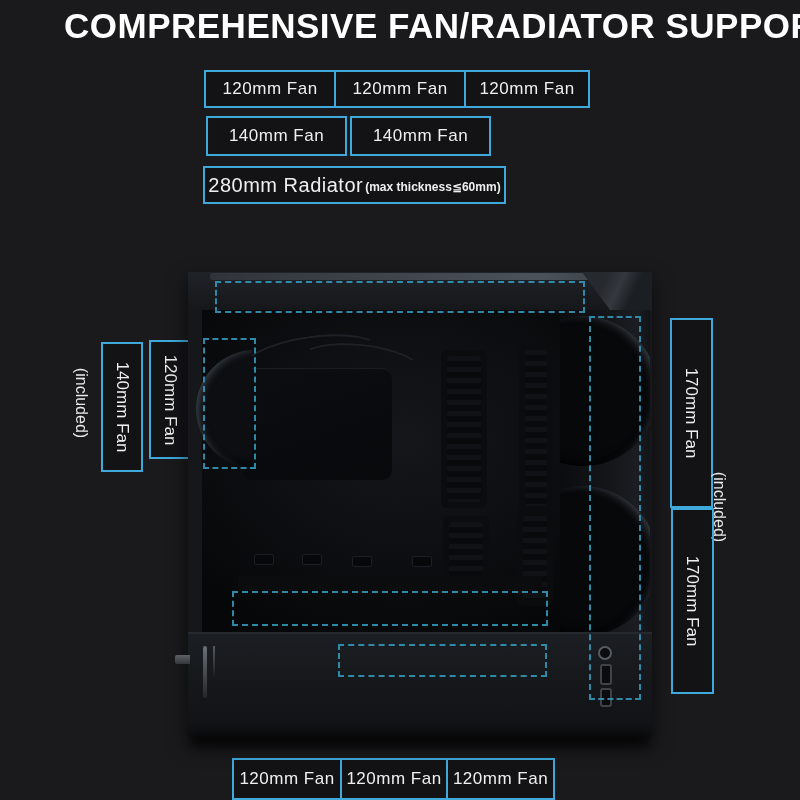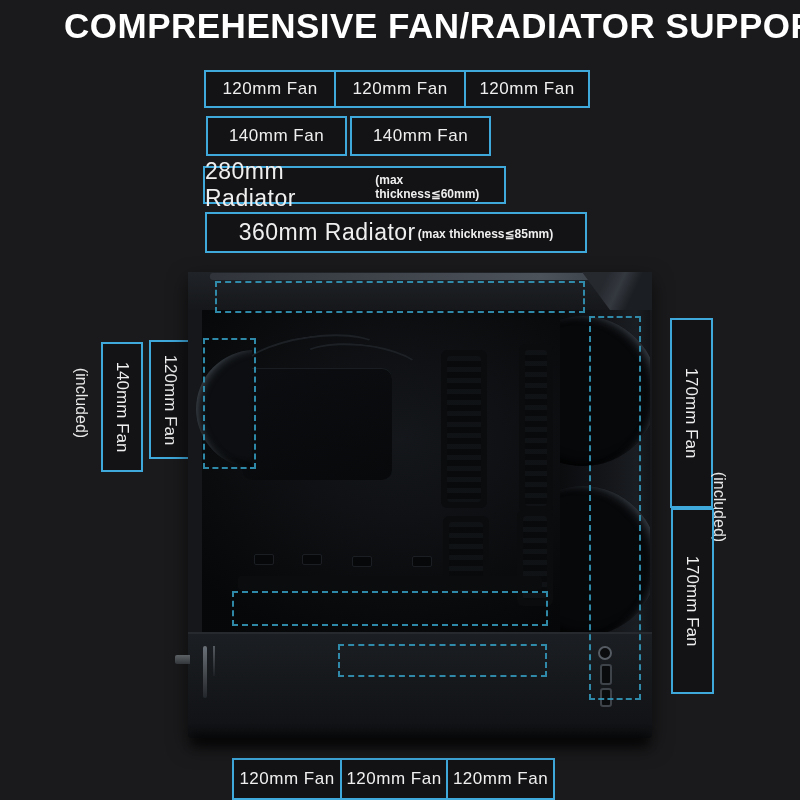--- a/index.html
+++ b/index.html
@@ -9,21 +9,21 @@
 
   
   .title{position:absolute;left:0;top:6px;width:100%;box-sizing:border-box;padding-left:64px;
          text-align:center;white-space:nowrap;color:#ffffff;font-weight:bold;
          font-size:35px;letter-spacing:.5px;}
 
   
   .lb{position:absolute;border:2px solid #3fa9dc;background:rgba(8,10,12,.35);
       display:flex;align-items:center;justify-content:center;
       color:#efefef;font-size:17px;letter-spacing:.5px;}
-  .lb .main{font-size:23px;letter-spacing:.5px;}
+  .lb .main{font-size:20px;letter-spacing:.5px;}
   .lb .note{font-size:12px;font-weight:bold;letter-spacing:0;margin-left:2px;padding-top:3px;}
   .vlb{position:absolute;border:2px solid #3fa9dc;background:rgba(8,10,12,.35);
        display:flex;align-items:center;justify-content:center;color:#efefef;font-size:17px;}
   .vlb span,.vtext span{transform:rotate(90deg);white-space:nowrap;display:block;}
   .vtext{position:absolute;display:flex;align-items:center;justify-content:center;
          color:#e8e8e8;font-size:16px;}
 
   
   .dash{position:absolute;border:2px dashed #3396b8;opacity:.9;}
 
@@ -88,24 +88,20 @@
   <div class="lb" style="left:204px;top:70px;width:128px;height:34px;">120mm Fan</div>
   <div class="lb" style="left:334px;top:70px;width:128px;height:34px;">120mm Fan</div>
   <div class="lb" style="left:464px;top:70px;width:122px;height:34px;">120mm Fan</div>
 
   <div class="lb" style="left:206px;top:116px;width:137px;height:36px;">140mm Fan</div>
   <div class="lb" style="left:350px;top:116px;width:137px;height:36px;">140mm Fan</div>
 
   <div class="lb" style="left:203px;top:166px;width:299px;height:34px;">
     <span class="main">280mm Radiator</span>
     <span class="note">(max thickness≦60mm)</span>
-  </div>
-  <div class="lb" style="left:205px;top:212px;width:378px;height:37px;">
-    <span class="main">360mm Radiator</span>
-    <span class="note">(max thickness≦85mm)</span>
   </div>
 
   <div class="vtext" style="left:66px;top:352px;width:30px;height:102px;">
     <span>(included)</span>
     </div>
   <div class="vlb" style="left:101px;top:342px;width:38px;height:126px;">
     <span>140mm Fan</span>
     </div>
   <div class="vlb" style="left:149px;top:340px;width:38px;height:115px;">
     <span>120mm Fan</span>

